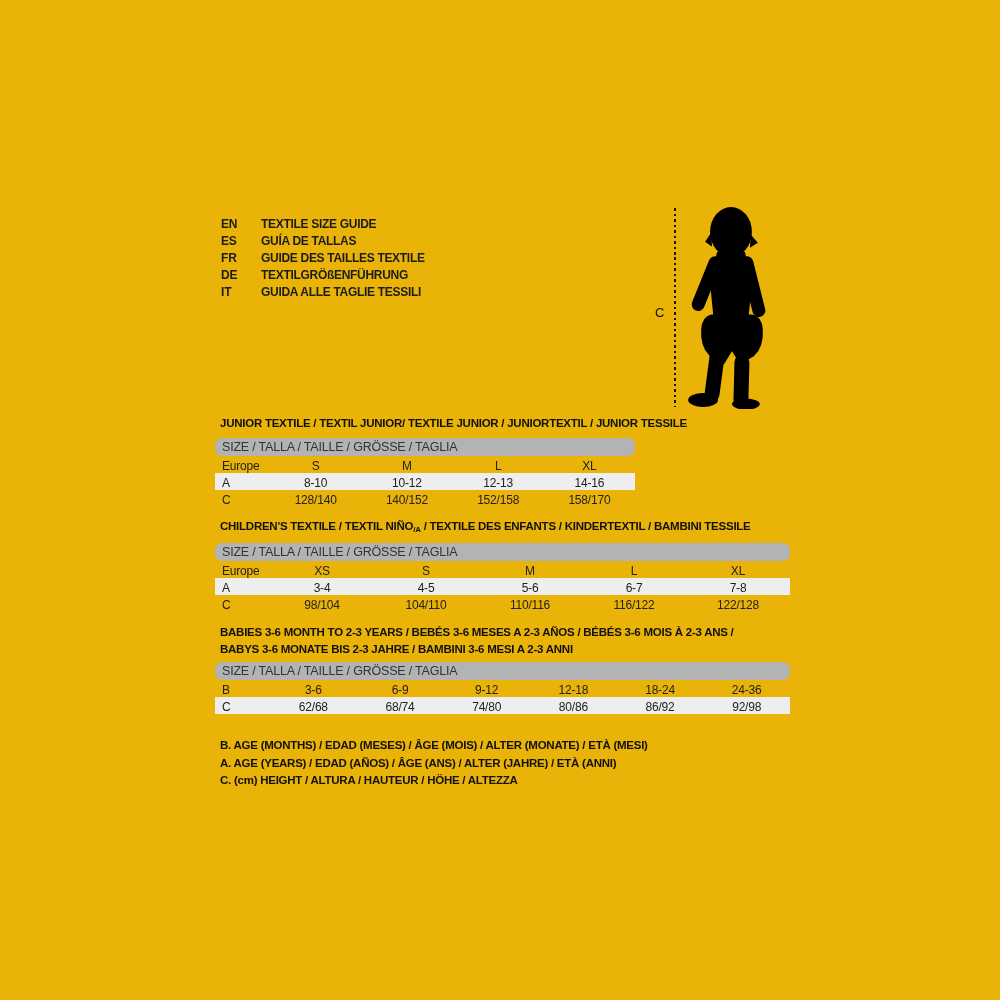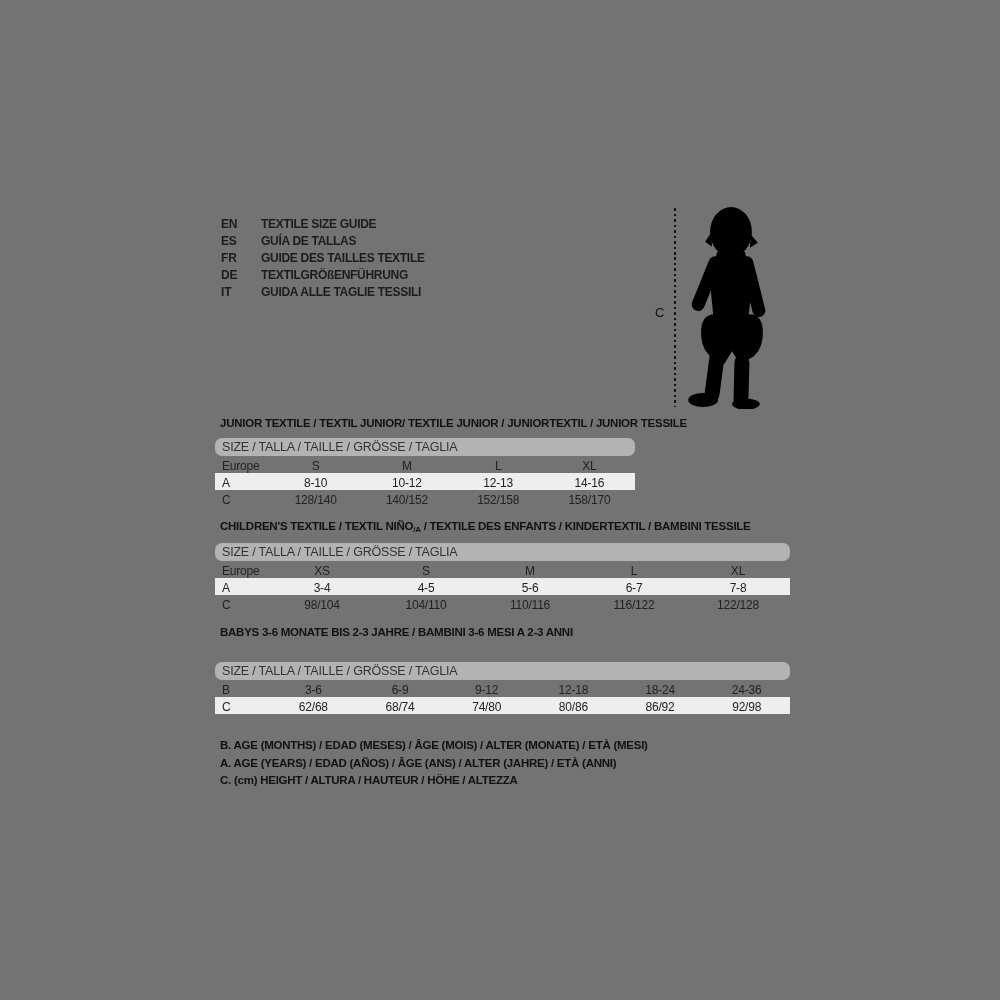--- a/index.html
+++ b/index.html
@@ -1,17 +1,17 @@
 <!DOCTYPE html>
 <html><head>
 <meta charset="utf-8">
 <style>
   html,body { margin:0; padding:0; background:#fff; }
   .canvas {
-    position:relative; width:1000px; height:1000px; background:#737373;
+    position:relative; width:1000px; height:1000px; background:#eab308;
     font-family:"Liberation Sans", sans-serif; color:#1c1c1c; overflow:hidden;
   }
 
   
   .lang-block { position:absolute; left:221px; top:215px; }
   .lang-row { display:flex; height:17px; align-items:center; }
   .lang-code { width:40px; font-weight:bold; font-size:12px; letter-spacing:-0.2px; }
   .lang-label { font-weight:bold; font-size:12px; letter-spacing:-0.3px; white-space:nowrap; }
 
   
@@ -154,20 +154,21 @@
           <div class="tcell">98/104</div>
           <div class="tcell">104/110</div>
           <div class="tcell">110/116</div>
           <div class="tcell">116/122</div>
           <div class="tcell">122/128</div>
         </div>
       </div>
   </div>
 
   <div class="section-title" id="sec3-title">
+    <div>BABIES 3-6 MONTH TO 2-3 YEARS / BEBÉS 3-6 MESES A 2-3 AÑOS / BÉBÉS 3-6 MOIS À 2-3 ANS /</div>
     <div>BABYS 3-6 MONATE BIS 2-3 JAHRE / BAMBINI 3-6 MESI A 2-3 ANNI</div>
   </div>
   <div class="size-table" id="table3">
     <div class="theader">SIZE / TALLA / TAILLE / GRÖSSE / TAGLIA</div>
     <div>
         <div class="trow">
           <div class="tcell label">B</div>
           <div class="tcell">3-6</div>
           <div class="tcell">6-9</div>
           <div class="tcell">9-12</div>

